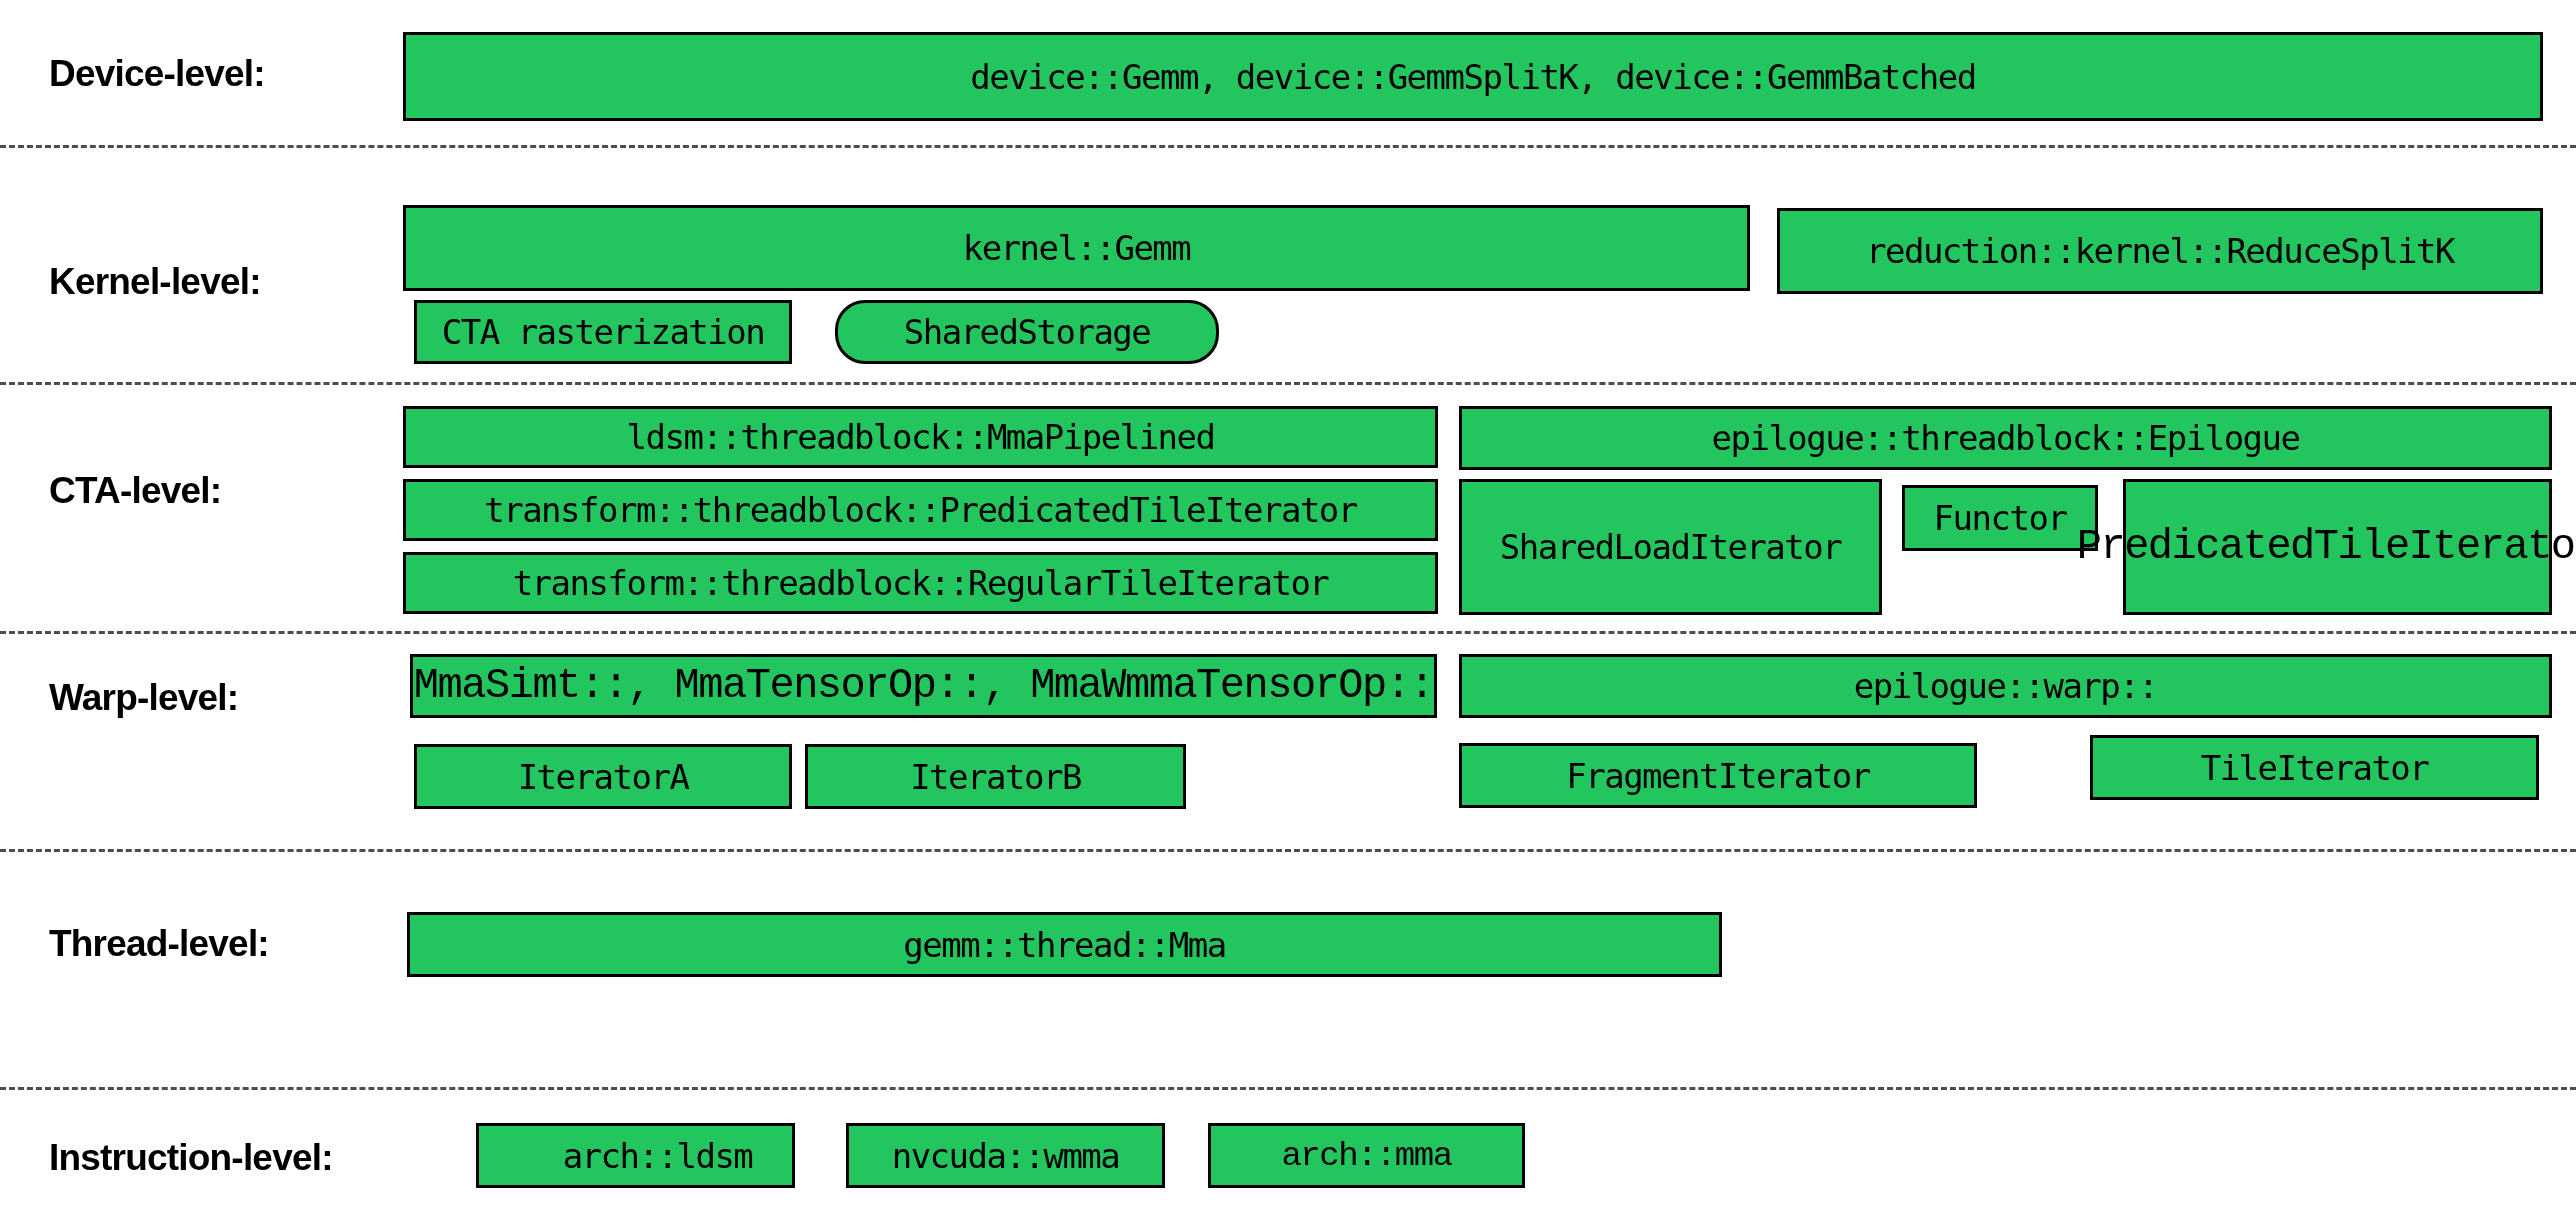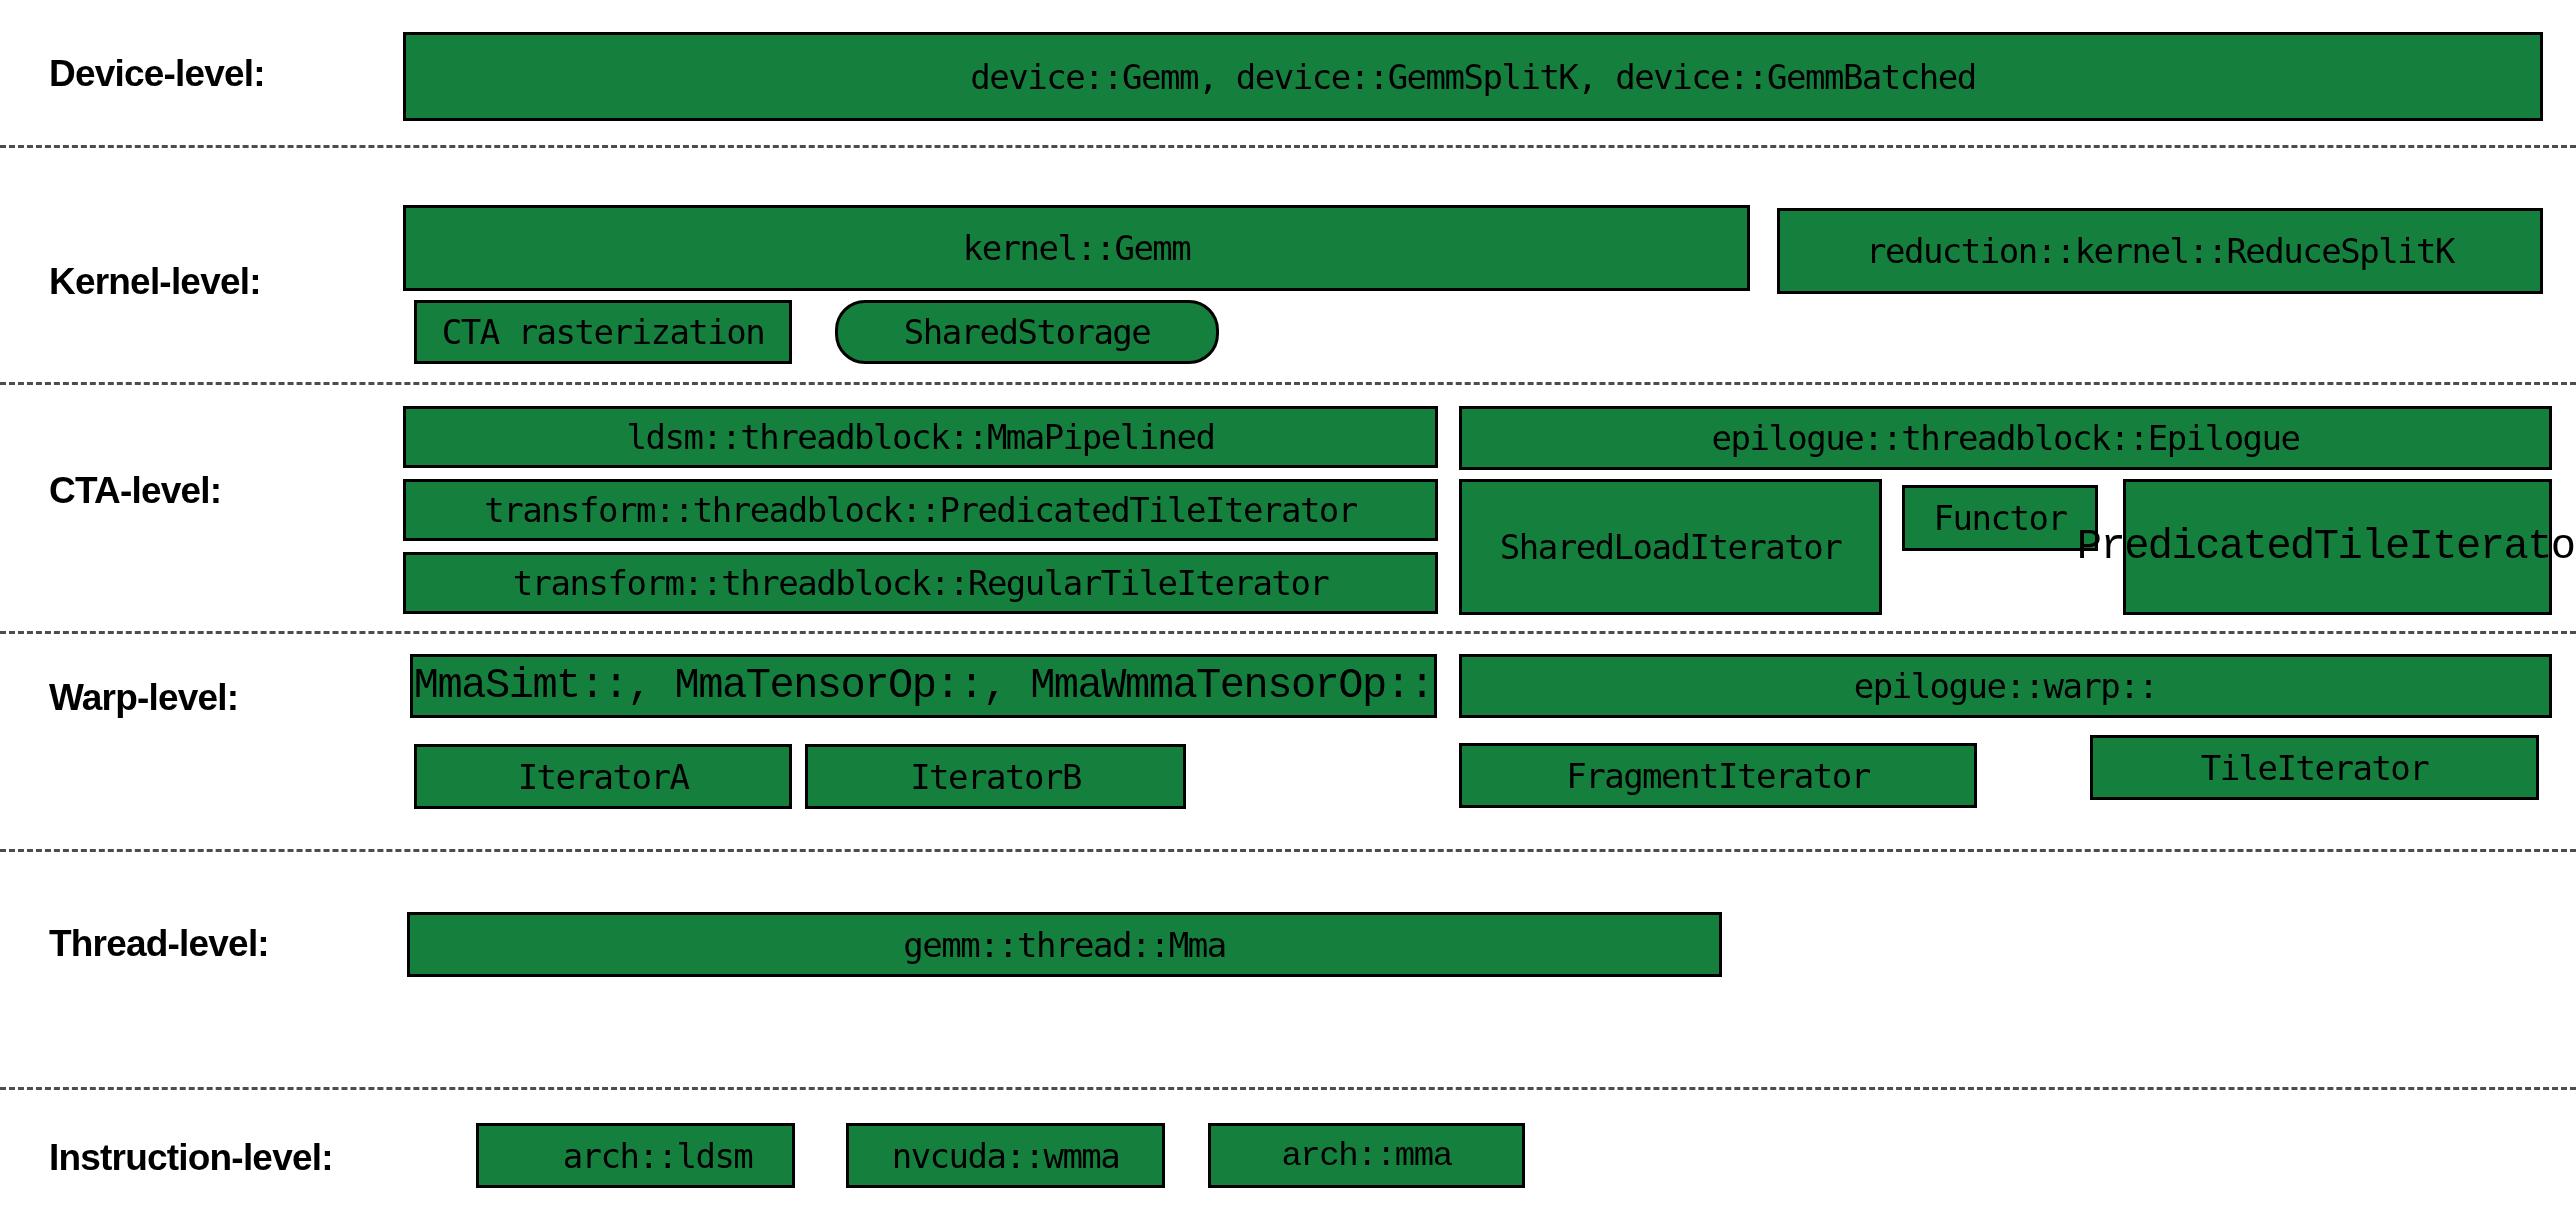--- a/index.html
+++ b/index.html
@@ -25,21 +25,21 @@
     font-family: "Liberation Sans", sans-serif;
     font-weight: bold;
     font-size: 37px;
     letter-spacing: -0.8px;
     white-space: nowrap;
     transform: translateY(-50%);
   }
   .box {
     position: absolute;
     border: 3.8px solid #000000;
-    background: #15803d;
+    background: #22c55e;
     display: flex;
     align-items: center;
     justify-content: center;
     font-family: "DejaVu Sans Mono", monospace;
     font-size: 34px;
     letter-spacing: -1.5px;
     white-space: nowrap;
     box-sizing: border-box;
     text-align: center;
   }

